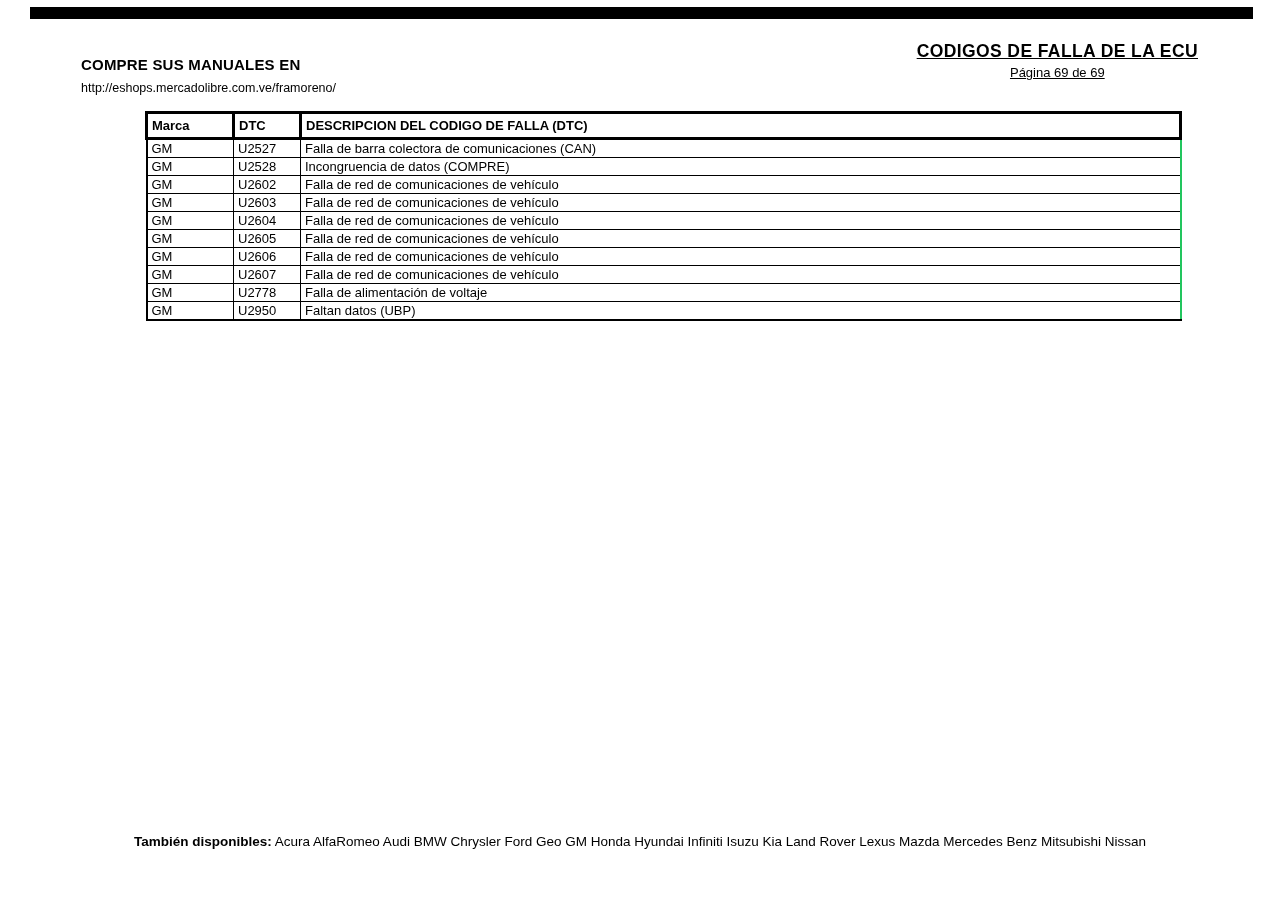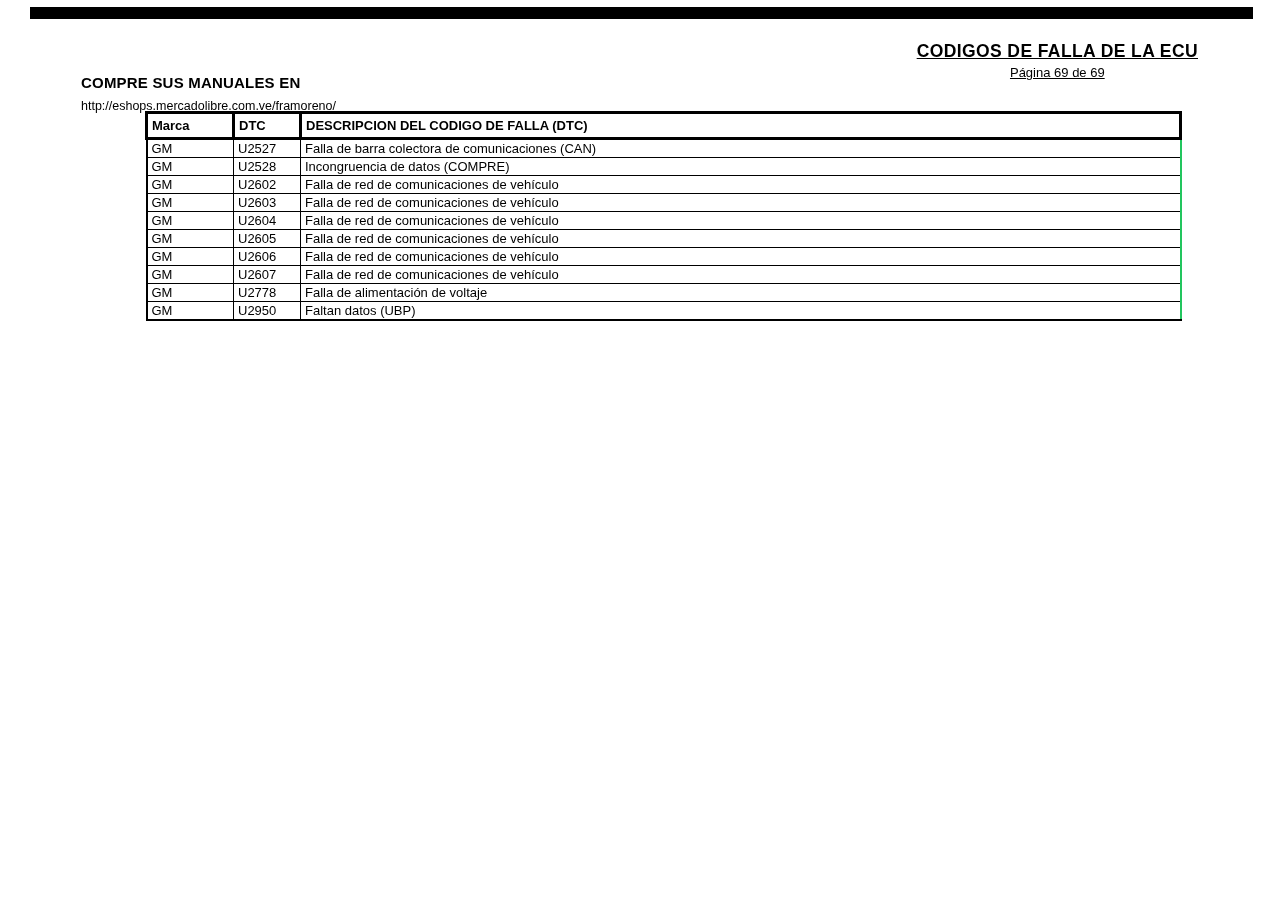--- a/index.html
+++ b/index.html
@@ -24,21 +24,20 @@
     position: absolute;
     left: 81px;
     top: 57px;
   }
   .shop-promo-title {
     font-size: 15px;
     font-weight: bold;
     letter-spacing: 0.2px;
     line-height: 16px;
     white-space: nowrap;
-    margin-top: 18px;
   }
   .shop-url {
     font-size: 12.5px;
     line-height: 15px;
     margin-top: 8px;
     white-space: nowrap;
   }
   .header-right {
     position: absolute;
     right: 82px;
@@ -183,15 +182,16 @@
         </tr>
         <tr>
           <td>GM</td>
           <td>U2950</td>
           <td>Faltan datos (UBP)</td>
         </tr>
       </tbody>
   </table>
 
   <div class="footer">
+    <div><span class="b">También disponibles:</span> <span>Acura AlfaRomeo Audi BMW Chrysler Ford Geo GM Honda Hyundai Infiniti Isuzu Kia Land Rover Lexus Mazda Mercedes Benz Mitsubishi Nissan</span></div>
   </div>
 
 </div>
 
 </body></html>

